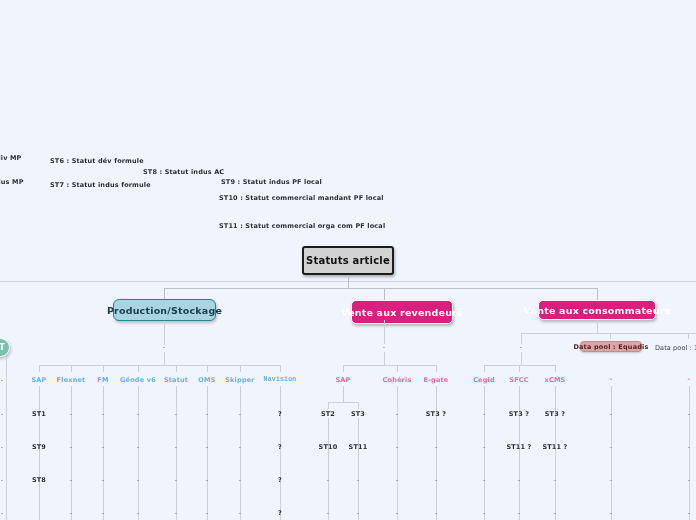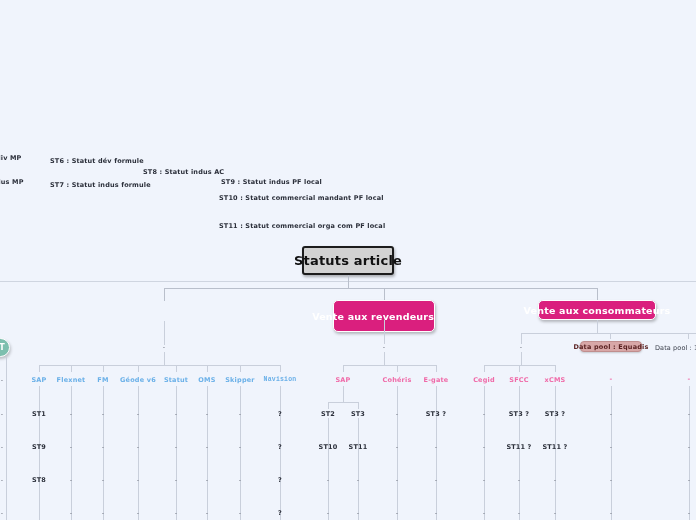--- a/index.html
+++ b/index.html
@@ -25,21 +25,21 @@
     font-weight:bold;
     letter-spacing:.2px;
     white-space:nowrap;
     box-sizing:border-box;
   }
   .node-root{
     background:#d2d2d2;
     border:2px solid #1c1c1c;
     border-radius:3px;
     color:#111;
-    font-size:13px;
+    font-size:10px;
     box-shadow:1px 2px 3px rgba(0,0,0,.30);
     justify-content:center;
   }
   .node-blue{
     background:#a8d5e0;
     border:1.5px solid #2f7f93;
     border-radius:6px;
     color:#17414d;
     font-size:9.5px;
     box-shadow:1px 2px 3px rgba(0,0,0,.22);
@@ -134,21 +134,24 @@
   <div class="vline strong" style="left:348px;top:275px;height:6px;"></div>
 
   <div class="sep" style="top:281px;"></div>
 
   <div class="vline strong" style="left:348px;top:281px;height:7px;"></div>
   <div class="hline strong" style="left:164px;top:288px;width:433px;"></div>
   <div class="vline strong" style="left:164px;top:288px;height:13px;"></div>
   <div class="vline strong" style="left:384px;top:288px;height:13px;"></div>
   <div class="vline strong" style="left:597px;top:288px;height:13px;"></div>
 
-  <div class="node node-pink" style="left:333px;top:300px;width:102px;height:32px;justify-content:flex-end;">
+  <div class="node node-blue" style="left:113px;top:299px;width:103px;height:22px;">
+    <span>Production/Stockage</span>
+  </div>
+  <div class="node node-pink" style="left:351px;top:300px;width:102px;height:24px;">
     <span>Vente aux revendeurs</span>
   </div>
   <div class="node node-pink" style="left:538px;top:300px;width:118px;height:20px;">
     <span>Vente aux consommateurs</span>
   </div>
 
   <div class="node node-green" style="left:-22px;top:338px;width:32px;height:19px;justify-content:flex-end;padding-right:4px;">
     <span>AT</span>
   </div>
   <div class="vline" style="left:6px;top:357px;height:163px;"></div>

